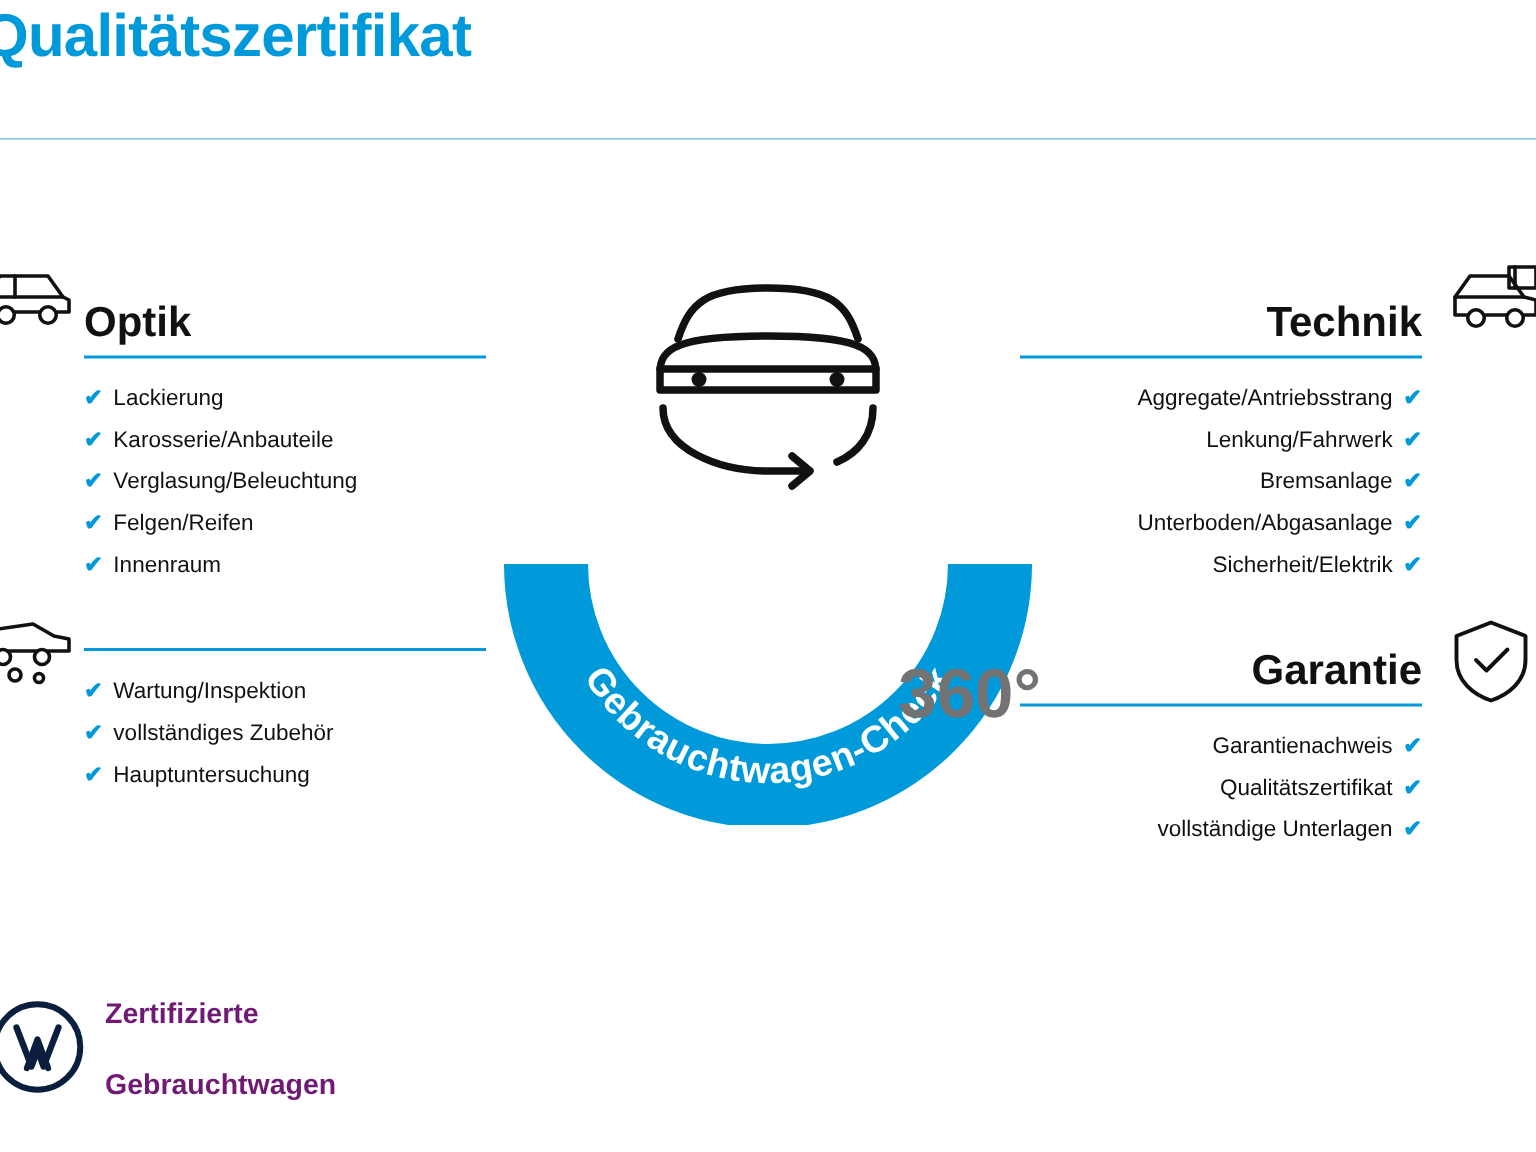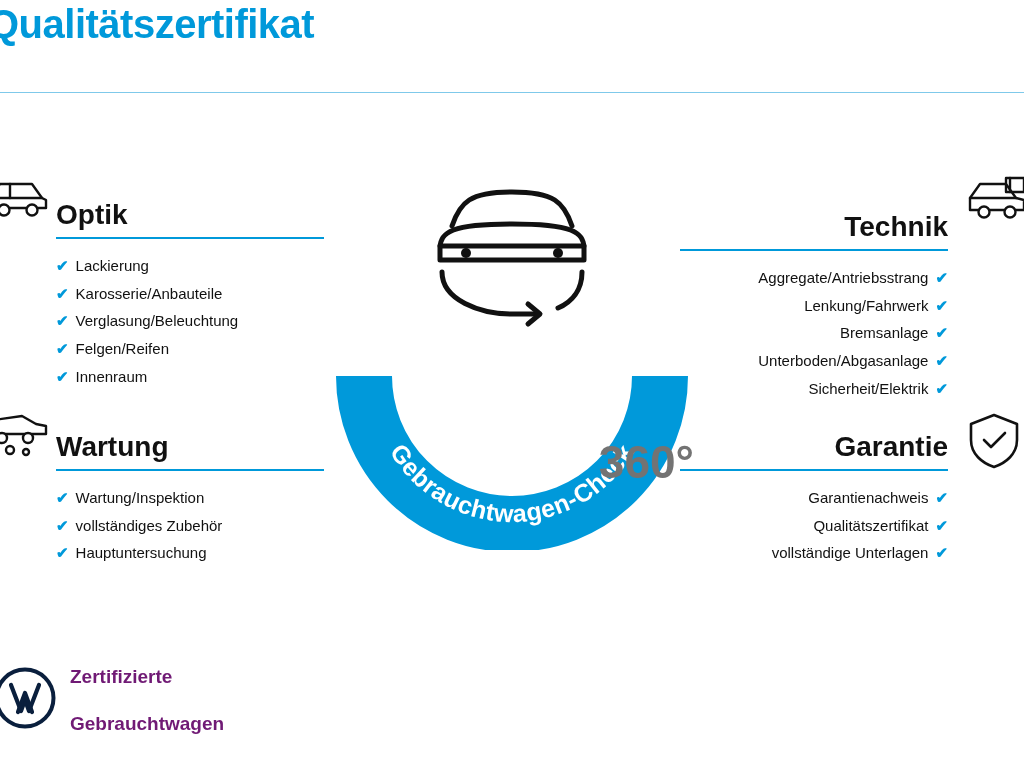--- a/index.html
+++ b/index.html
@@ -73,21 +73,21 @@
     color: #0099da;
     font-weight: bold;
     font-size: 15px;
   }
   .section-left .check  { margin-right: 7px; }
   .section-right .check { margin-left: 7px; }
 
   
   #section-optik   { top: 200px; }
   #section-wartung { top: 432px; }
-  #section-technik { top: 200px; margin-top: 12px; }
+  #section-technik { top: 200px; }
   #section-garantie{ top: 432px; }
 
   
   .side-icon {
     position: absolute;
     color: #111;
   }
   #icon-optik-car   { left: -12px; top: 170px; }
   #icon-wartung-car { left: -12px; top: 404px; }
   #icon-technik-car { right: -4px;  top: 172px; }
@@ -186,21 +186,20 @@
   <ul class="item-list">
     <li><span class="check">✔</span><span>Lackierung</span></li>
     <li><span class="check">✔</span><span>Karosserie/Anbauteile</span></li>
     <li><span class="check">✔</span><span>Verglasung/Beleuchtung</span></li>
     <li><span class="check">✔</span><span>Felgen/Reifen</span></li>
     <li><span class="check">✔</span><span>Innenraum</span></li>
   </ul>
 </div>
 
 <div class="section section-left" id="section-wartung">
-  <div class="section-title">Wartung</div>
   <div class="section-rule"></div>
   <ul class="item-list">
     <li><span class="check">✔</span><span>Wartung/Inspektion</span></li>
     <li><span class="check">✔</span><span>vollständiges Zubehör</span></li>
     <li><span class="check">✔</span><span>Hauptuntersuchung</span></li>
   </ul>
 </div>
 
 <div class="section section-right" id="section-technik">
   <div class="section-title">Technik</div>

